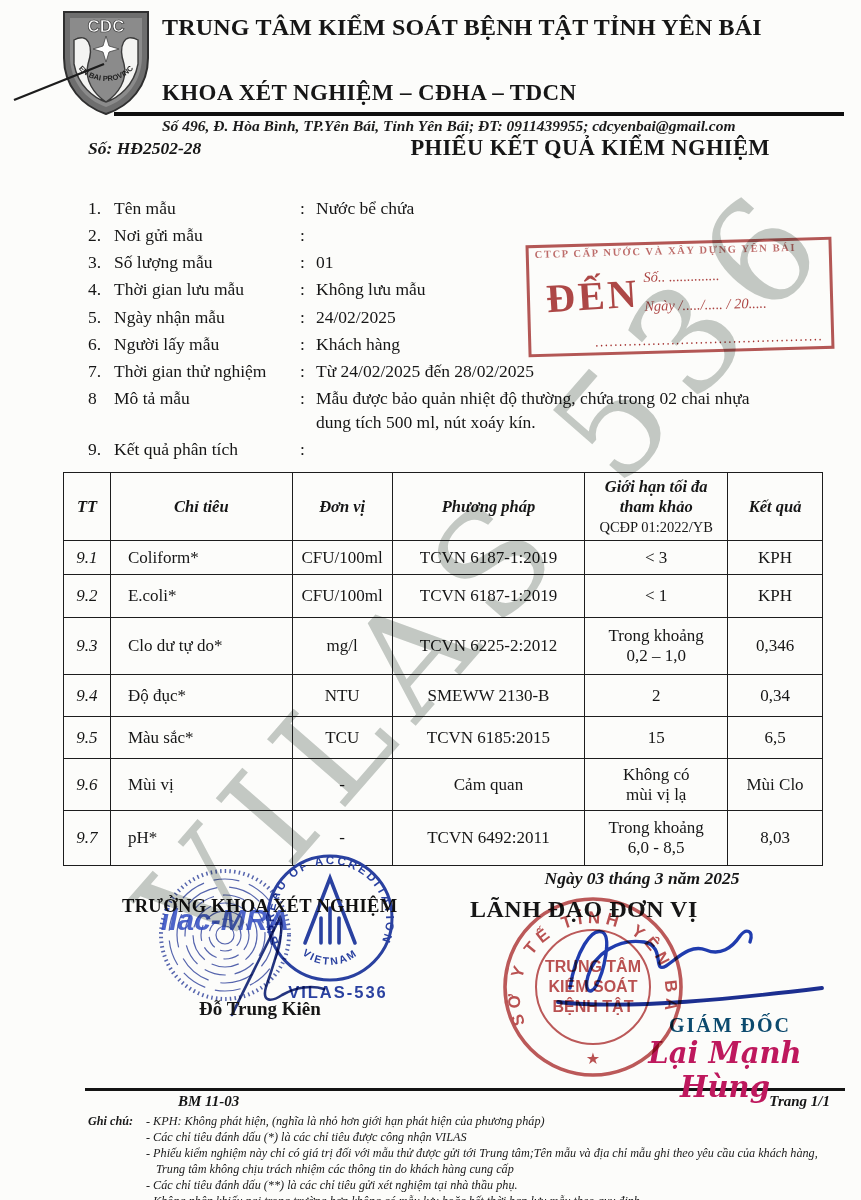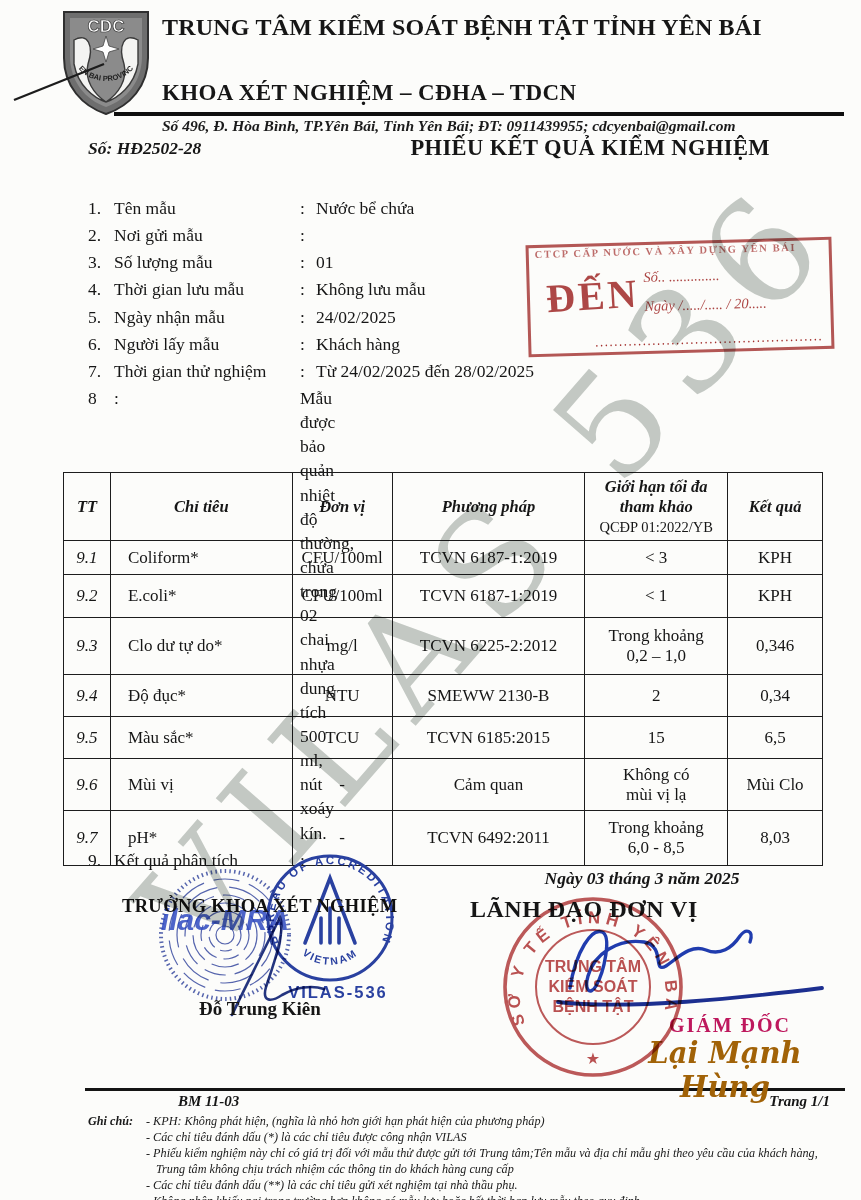--- a/index.html
+++ b/index.html
@@ -59,23 +59,23 @@
   .sig-left .stamp-ilac{position:absolute;left:50px;top:8px;mix-blend-mode:multiply;}
   .sig-left .stamp-boa{position:absolute;left:150px;top:-6px;mix-blend-mode:multiply;}
   .sig-left .scribble{position:absolute;left:120px;top:55px;mix-blend-mode:multiply;}
   .sig-left .head{position:absolute;left:22px;top:44px;width:300px;font-weight:bold;font-size:18.5px;letter-spacing:.3px;color:#101010;}
   .sig-left .name{position:absolute;left:60px;top:146px;width:200px;text-align:center;font-weight:bold;font-size:19px;}
   .sig-right{position:absolute;left:470px;top:868px;width:360px;height:220px;z-index:1;}
   .sig-right .date{position:absolute;left:12px;top:0;width:320px;text-align:center;font-style:italic;font-weight:bold;font-size:17.5px;}
   .sig-right .head{position:absolute;left:0;top:28px;width:320px;text-align:left;font-weight:bold;font-size:24px;letter-spacing:.5px;}
   .sig-right .stamp-red{position:absolute;left:28px;top:24px;mix-blend-mode:multiply;}
   .sig-right .scribble{position:absolute;left:70px;top:42px;mix-blend-mode:multiply;}
-  .sig-right .role{position:absolute;left:170px;top:146px;width:180px;text-align:center;font-weight:bold;font-size:20px;letter-spacing:2px;color:#be185d;mix-blend-mode:multiply;}
+  .sig-right .role{position:absolute;left:170px;top:146px;width:180px;text-align:center;font-weight:bold;font-size:20px;letter-spacing:2px;color:#0c4a6e;mix-blend-mode:multiply;}
   .sig-right .name{position:absolute;left:140px;top:168px;width:230px;text-align:center;
-    font-style:italic;font-weight:bold;font-size:29px;color:#a16207;mix-blend-mode:multiply;
+    font-style:italic;font-weight:bold;font-size:29px;color:#be185d;mix-blend-mode:multiply;
     font-family:"DejaVu Serif",serif;}
   
   .ft-rule{position:absolute;left:85px;top:1088px;width:760px;height:3px;background:#141414;}
   .ft-code{position:absolute;left:178px;top:1093px;font-style:italic;font-weight:bold;font-size:15px;}
   .ft-page{position:absolute;left:700px;top:1093px;width:130px;text-align:right;font-style:italic;font-weight:bold;font-size:15px;}
   .notes{position:absolute;left:88px;top:1113px;width:742px;font-style:italic;font-size:12.2px;line-height:1.32;color:#1a1a1a;display:flex;}
   .notes .lbl{font-weight:bold;width:54px;flex:none;}
   .notes .list{flex:1;}
   .notes .note{padding-left:14px;text-indent:-10px;}
   .stamp-text{fill:#2a41a0;}
@@ -149,20 +149,21 @@
         <span class="val">Khách hàng</span>
       </div>
       <div class="info-row">
         <span>7.</span>
         <span>Thời gian thử nghiệm</span>
         <span>:</span>
         <span class="val">Từ 24/02/2025 đến 28/02/2025</span>
       </div>
       <div class="info-row">
         <span>8</span>
+        <span>Mô tả mẫu</span>
         <span>:</span>
         <span class="val">Mẫu được bảo quản nhiệt độ thường, chứa trong 02 chai nhựa
 dung tích 500 ml, nút xoáy kín.</span>
       </div>
       <div class="info-row">
         <span>9.</span>
         <span>Kết quả phân tích</span>
         <span>:</span>
         <span class="val"></span>
       </div>

